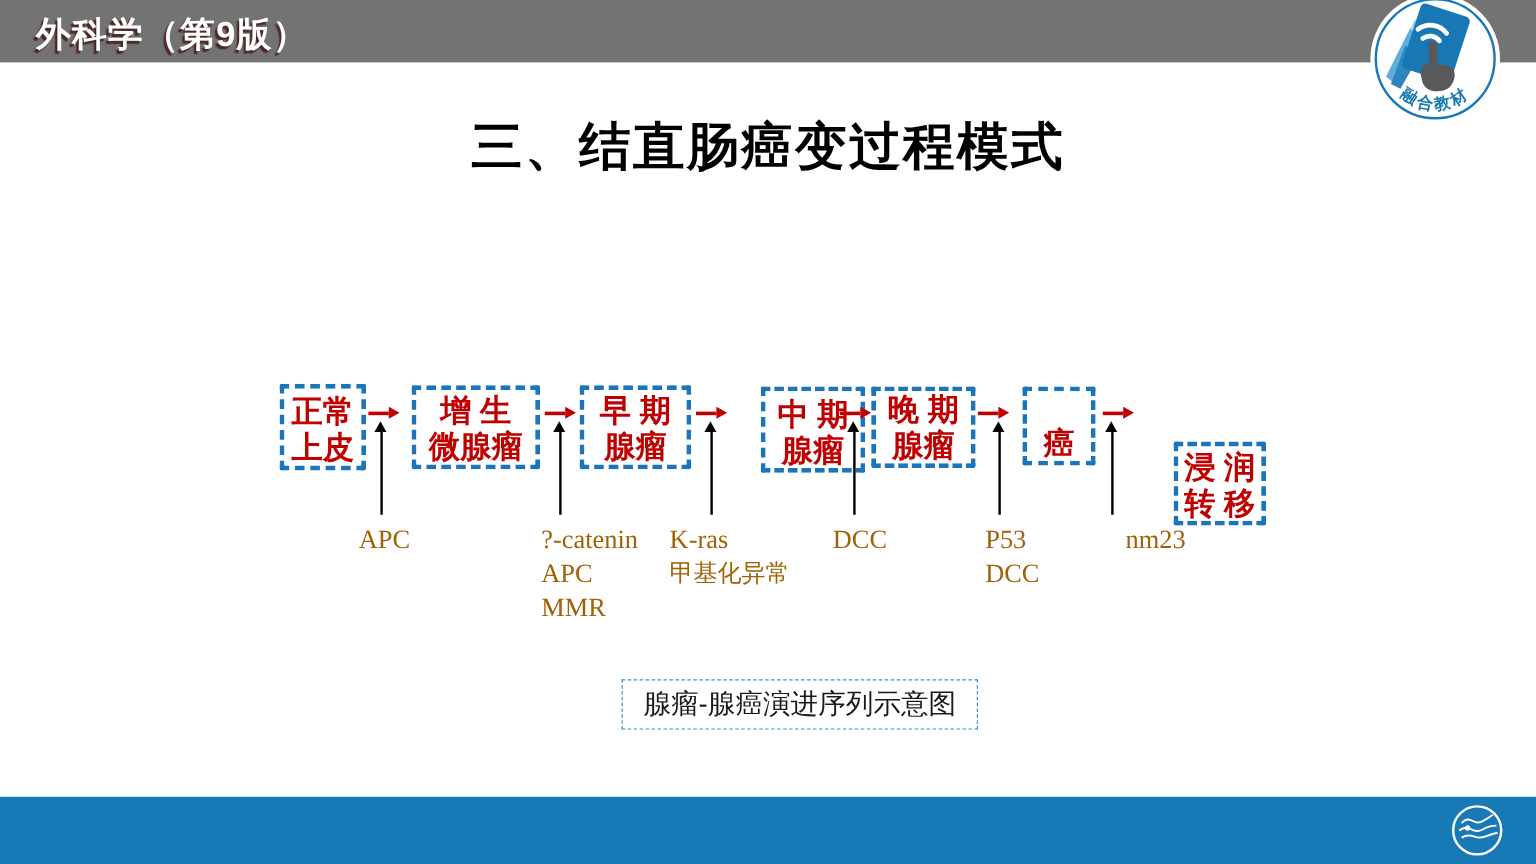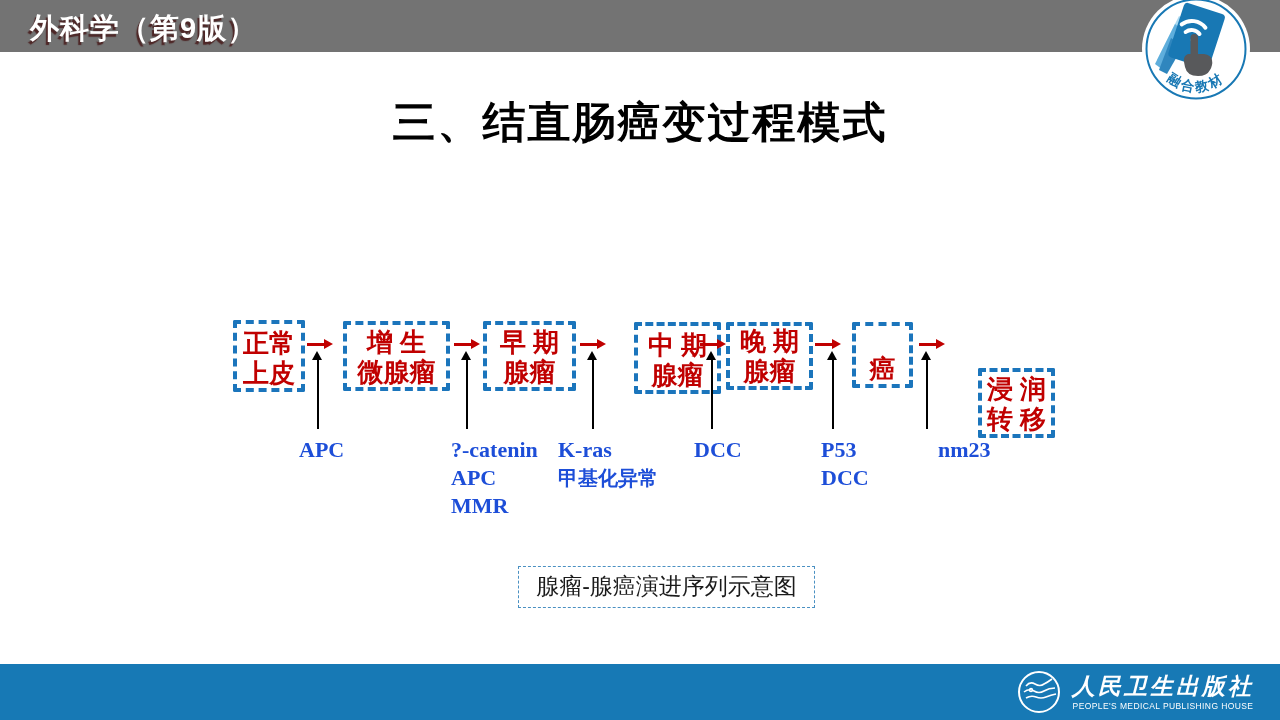--- a/index.html
+++ b/index.html
@@ -72,22 +72,22 @@
     background:#000;
   }
   .varrow .head {
     position:absolute; left:0; top:0; width:0; height:0;
     border-left:5.5px solid transparent; border-right:5.5px solid transparent;
     border-bottom:9px solid #000;
   }
   
   .gene-group {
     position:absolute; top:436px;
-    font-family:"Liberation Serif", serif; font-weight:bold;
-    font-size:22px; line-height:28px; color:#1d4ed8; white-space:nowrap;
+    font-family:"Liberation Serif", serif; font-weight:normal;
+    font-size:22px; line-height:28px; color:#a16207; white-space:nowrap;
   }
   .gene-line { display:block; }
   .gene-line.cjk {
     font-family:"Liberation Sans", sans-serif; font-size:20px;
   }
   
   .caption-box {
     position:absolute; left:518px; top:566px; width:297px; height:42px;
     box-sizing:border-box; border:1.5px dashed #4A90C2;
     font-size:23px; color:#1a1a1a; text-align:center; line-height:39px;
@@ -219,17 +219,13 @@
 <div class="publisher">
   <svg width="46" height="46" viewBox="0 0 46 46">
     <g stroke="#ffffff" fill="none">
       <circle cx="23" cy="23" r="20" stroke-width="2"></circle>
       <path d="M10 17 q4 -5 9 -2 t9 0 q4 -2 8 -5" stroke-width="1.6"></path>
       <path d="M8 23 q5 -4 10 -1 t10 0 t11 -3" stroke-width="1.6"></path>
       <path d="M10 29 q5 -3 10 -1 t10 0 t10 -3" stroke-width="1.6"></path>
       <circle cx="15" cy="21" r="1.6" stroke-width="1.2"></circle>
     </g>
   </svg>
-  <div class="publisher-text">
-    <span class="publisher-cn">人民卫生出版社</span>
-    <span class="publisher-en">PEOPLE'S MEDICAL PUBLISHING HOUSE</span>
-  </div>
 </div>
 
 </body></html>

